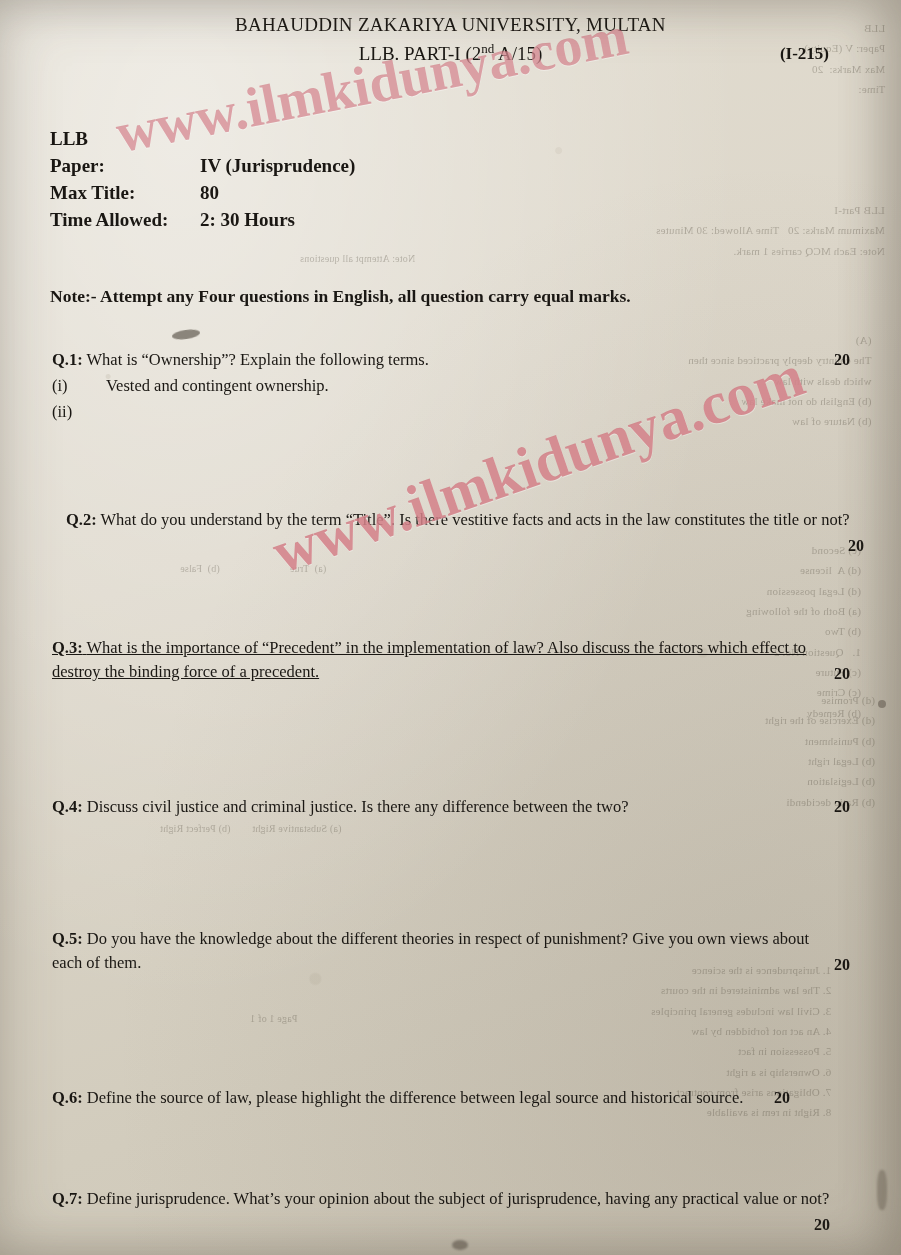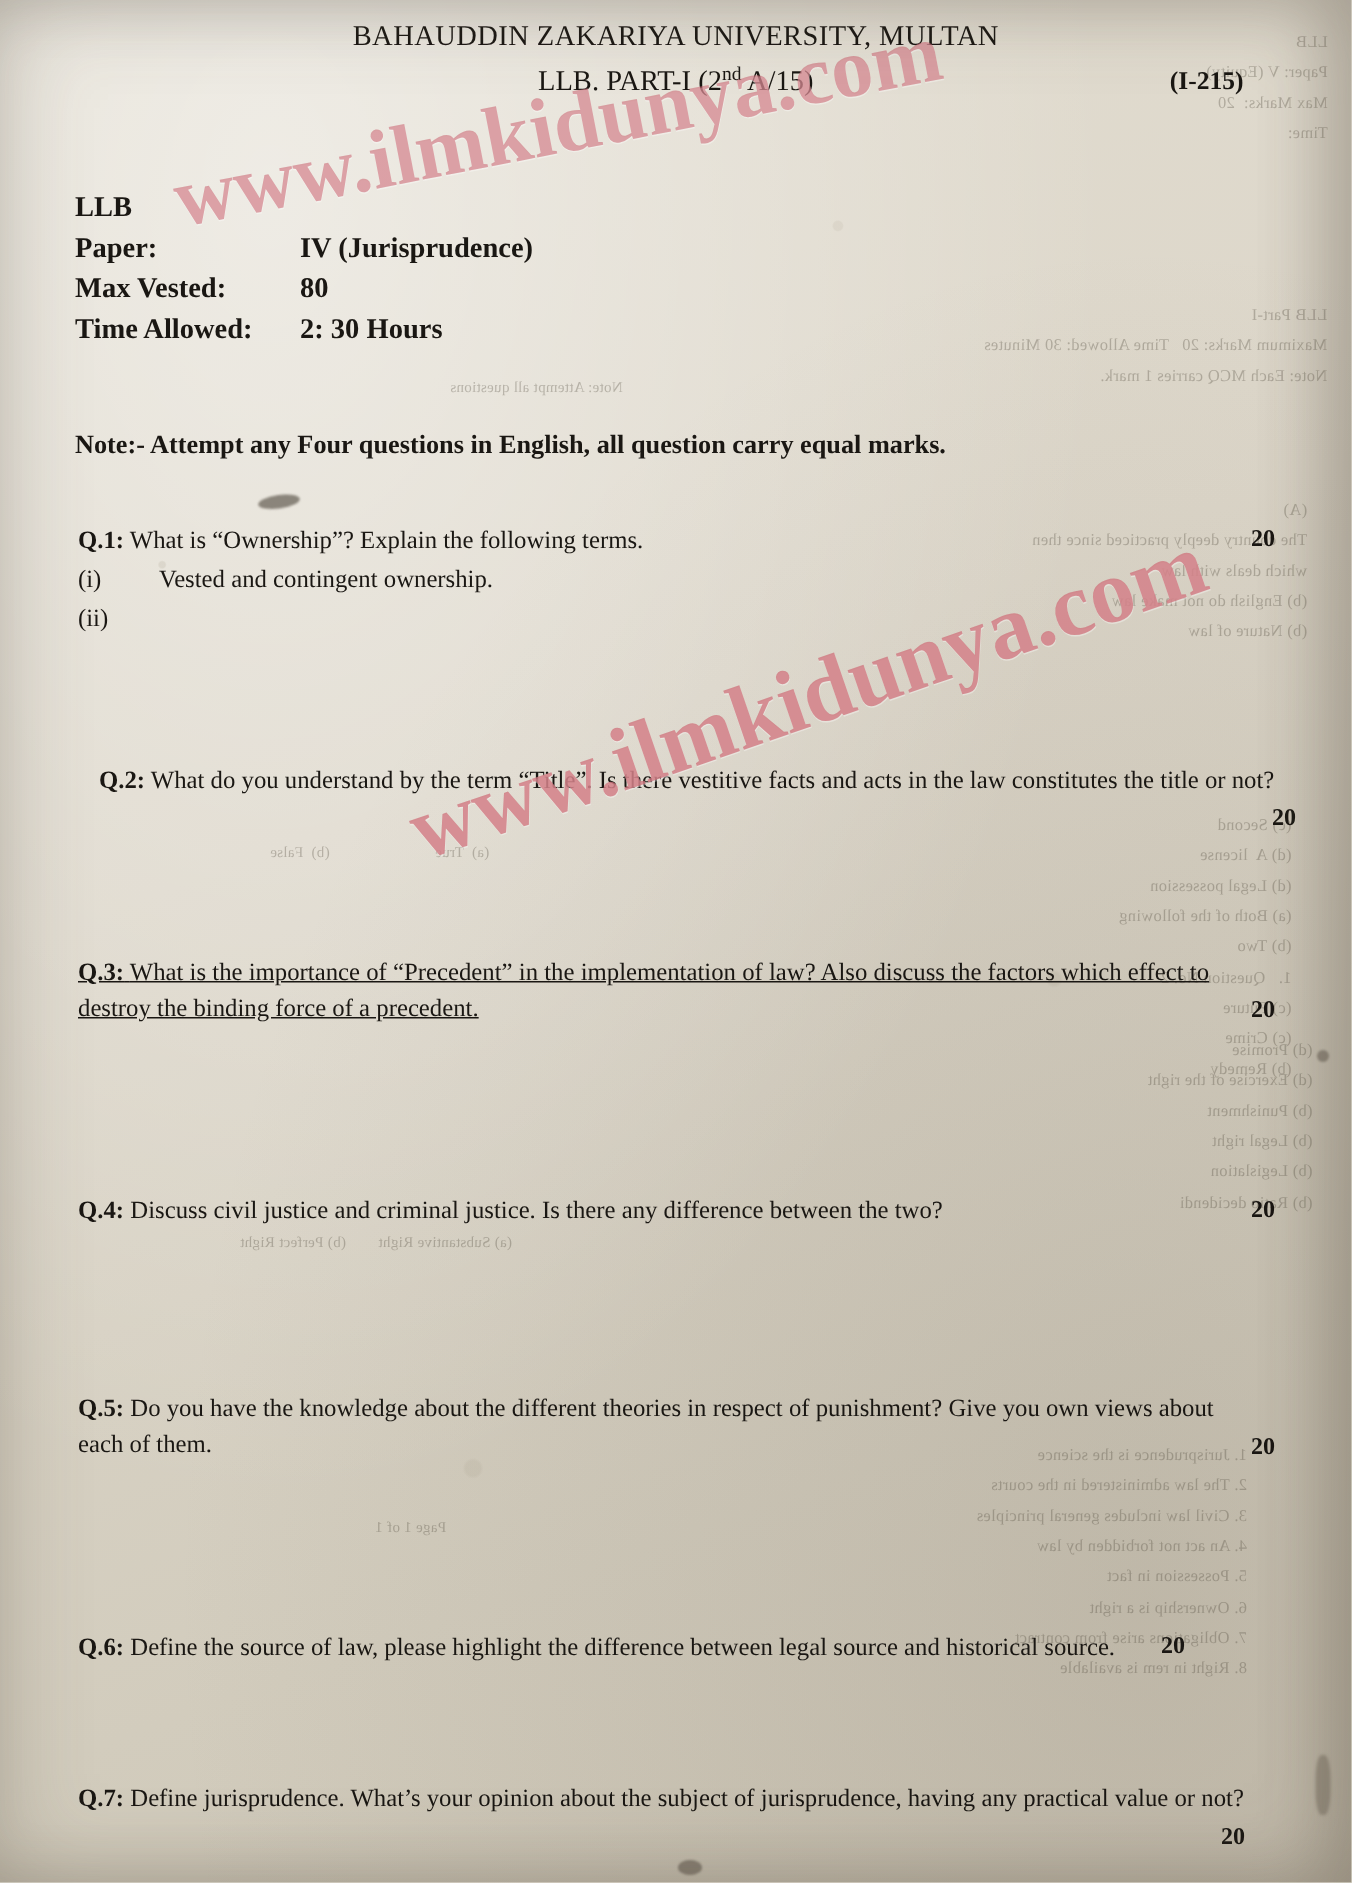--- a/index.html
+++ b/index.html
@@ -267,21 +267,21 @@
 
     <div class="meta">
       <div class="meta-row">
         <span class="meta-label">LLB</span>
       </div>
       <div class="meta-row">
         <span class="meta-label">Paper:</span>
         <span class="meta-val">IV (Jurisprudence)</span>
       </div>
       <div class="meta-row">
-        <span class="meta-label">Max Vested:</span>
+        <span class="meta-label">Max Title:</span>
         <span class="meta-val">80</span>
       </div>
       <div class="meta-row">
         <span class="meta-label">Time Allowed:</span>
         <span class="meta-val">2: 30 Hours</span>
       </div>
     </div>
 
     <div class="note">Note:- Attempt any Four questions in English, all question carry equal marks.</div>
 

